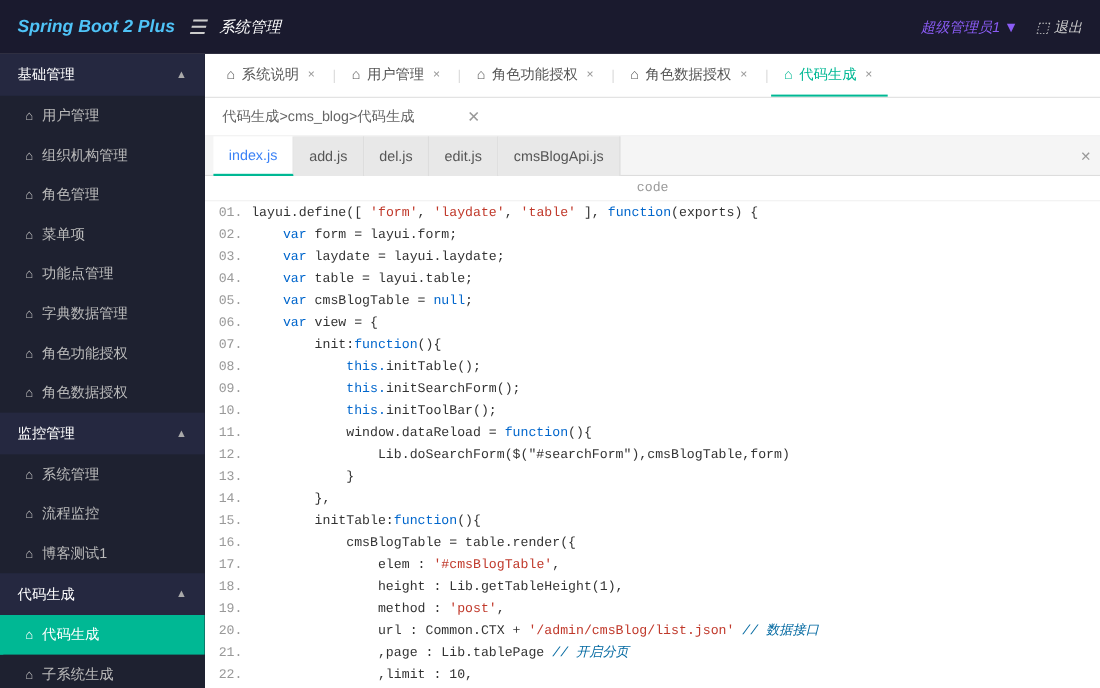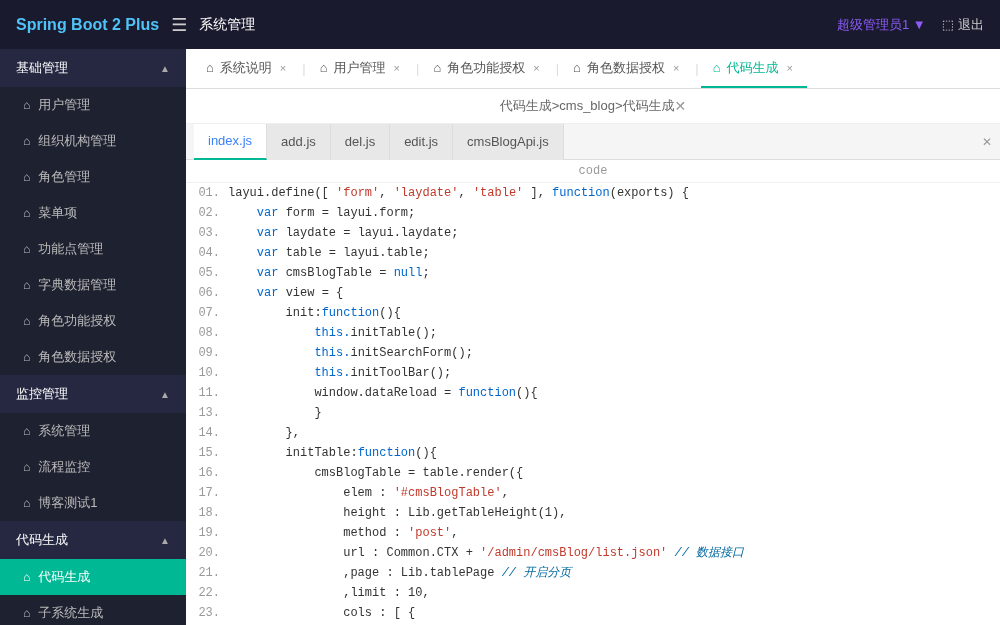--- a/index.html
+++ b/index.html
@@ -7,20 +7,21 @@
 
     
     .topbar {
       height: 49px;
       background: #1a1a2e;
       display: flex;
       align-items: center;
       justify-content: space-between;
       padding: 4px 16px;
       flex-shrink: 0;
+      font-style: italic;
     }
     .topbar-left { display: flex; align-items: center; gap: 12px; }
     .topbar-title { color: #4fc3f7; font-size: 16px; font-weight: bold; }
     .topbar-menu-btn { color: #ccc; cursor: pointer; font-size: 18px; }
     .topbar-nav { color: #fff; font-size: 14px; }
     .topbar-right { display: flex; align-items: center; gap: 16px; }
     .topbar-user { color: #8b5cf6; font-size: 13px; cursor: pointer; }
     .topbar-logout { color: #ccc; font-size: 13px; cursor: pointer; display: flex; align-items: center; gap: 4px; }
 
     
@@ -90,22 +91,23 @@
 
     
     .breadcrumb-bar {
       background: #fff;
       padding: 8px 16px;
       font-size: 13px;
       color: #666;
       border-bottom: 1px solid #eee;
       display: flex;
       align-items: center;
-      justify-content: center;
+      justify-content: flex-start;
       flex-shrink: 0;
+      gap: 48px;
     }
     .breadcrumb-bar .close-btn { color: #999; cursor: pointer; font-size: 14px; }
 
     
     .file-tabs-bar {
       background: #f5f5f5;
       border-bottom: 1px solid #ddd;
       display: flex;
       align-items: center;
       padding: 0 8px;
@@ -359,20 +361,24 @@
           </div>
           <div class="code-line">
             <span class="line-number">10.</span>
             <span class="line-content">            <span class="kw">this.</span>initToolBar();</span>
           </div>
           <div class="code-line">
             <span class="line-number">11.</span>
             <span class="line-content">            window.dataReload = <span class="kw">function</span>(){</span>
           </div>
           <div class="code-line">
+            <span class="line-number">12.</span>
+            <span class="line-content">                Lib.doSearchForm($("#searchForm"),cmsBlogTable,form)</span>
+          </div>
+          <div class="code-line">
             <span class="line-number">13.</span>
             <span class="line-content">            }</span>
           </div>
           <div class="code-line">
             <span class="line-number">14.</span>
             <span class="line-content">        },</span>
           </div>
           <div class="code-line">
             <span class="line-number">15.</span>
             <span class="line-content">        initTable:<span class="kw">function</span>(){</span>

